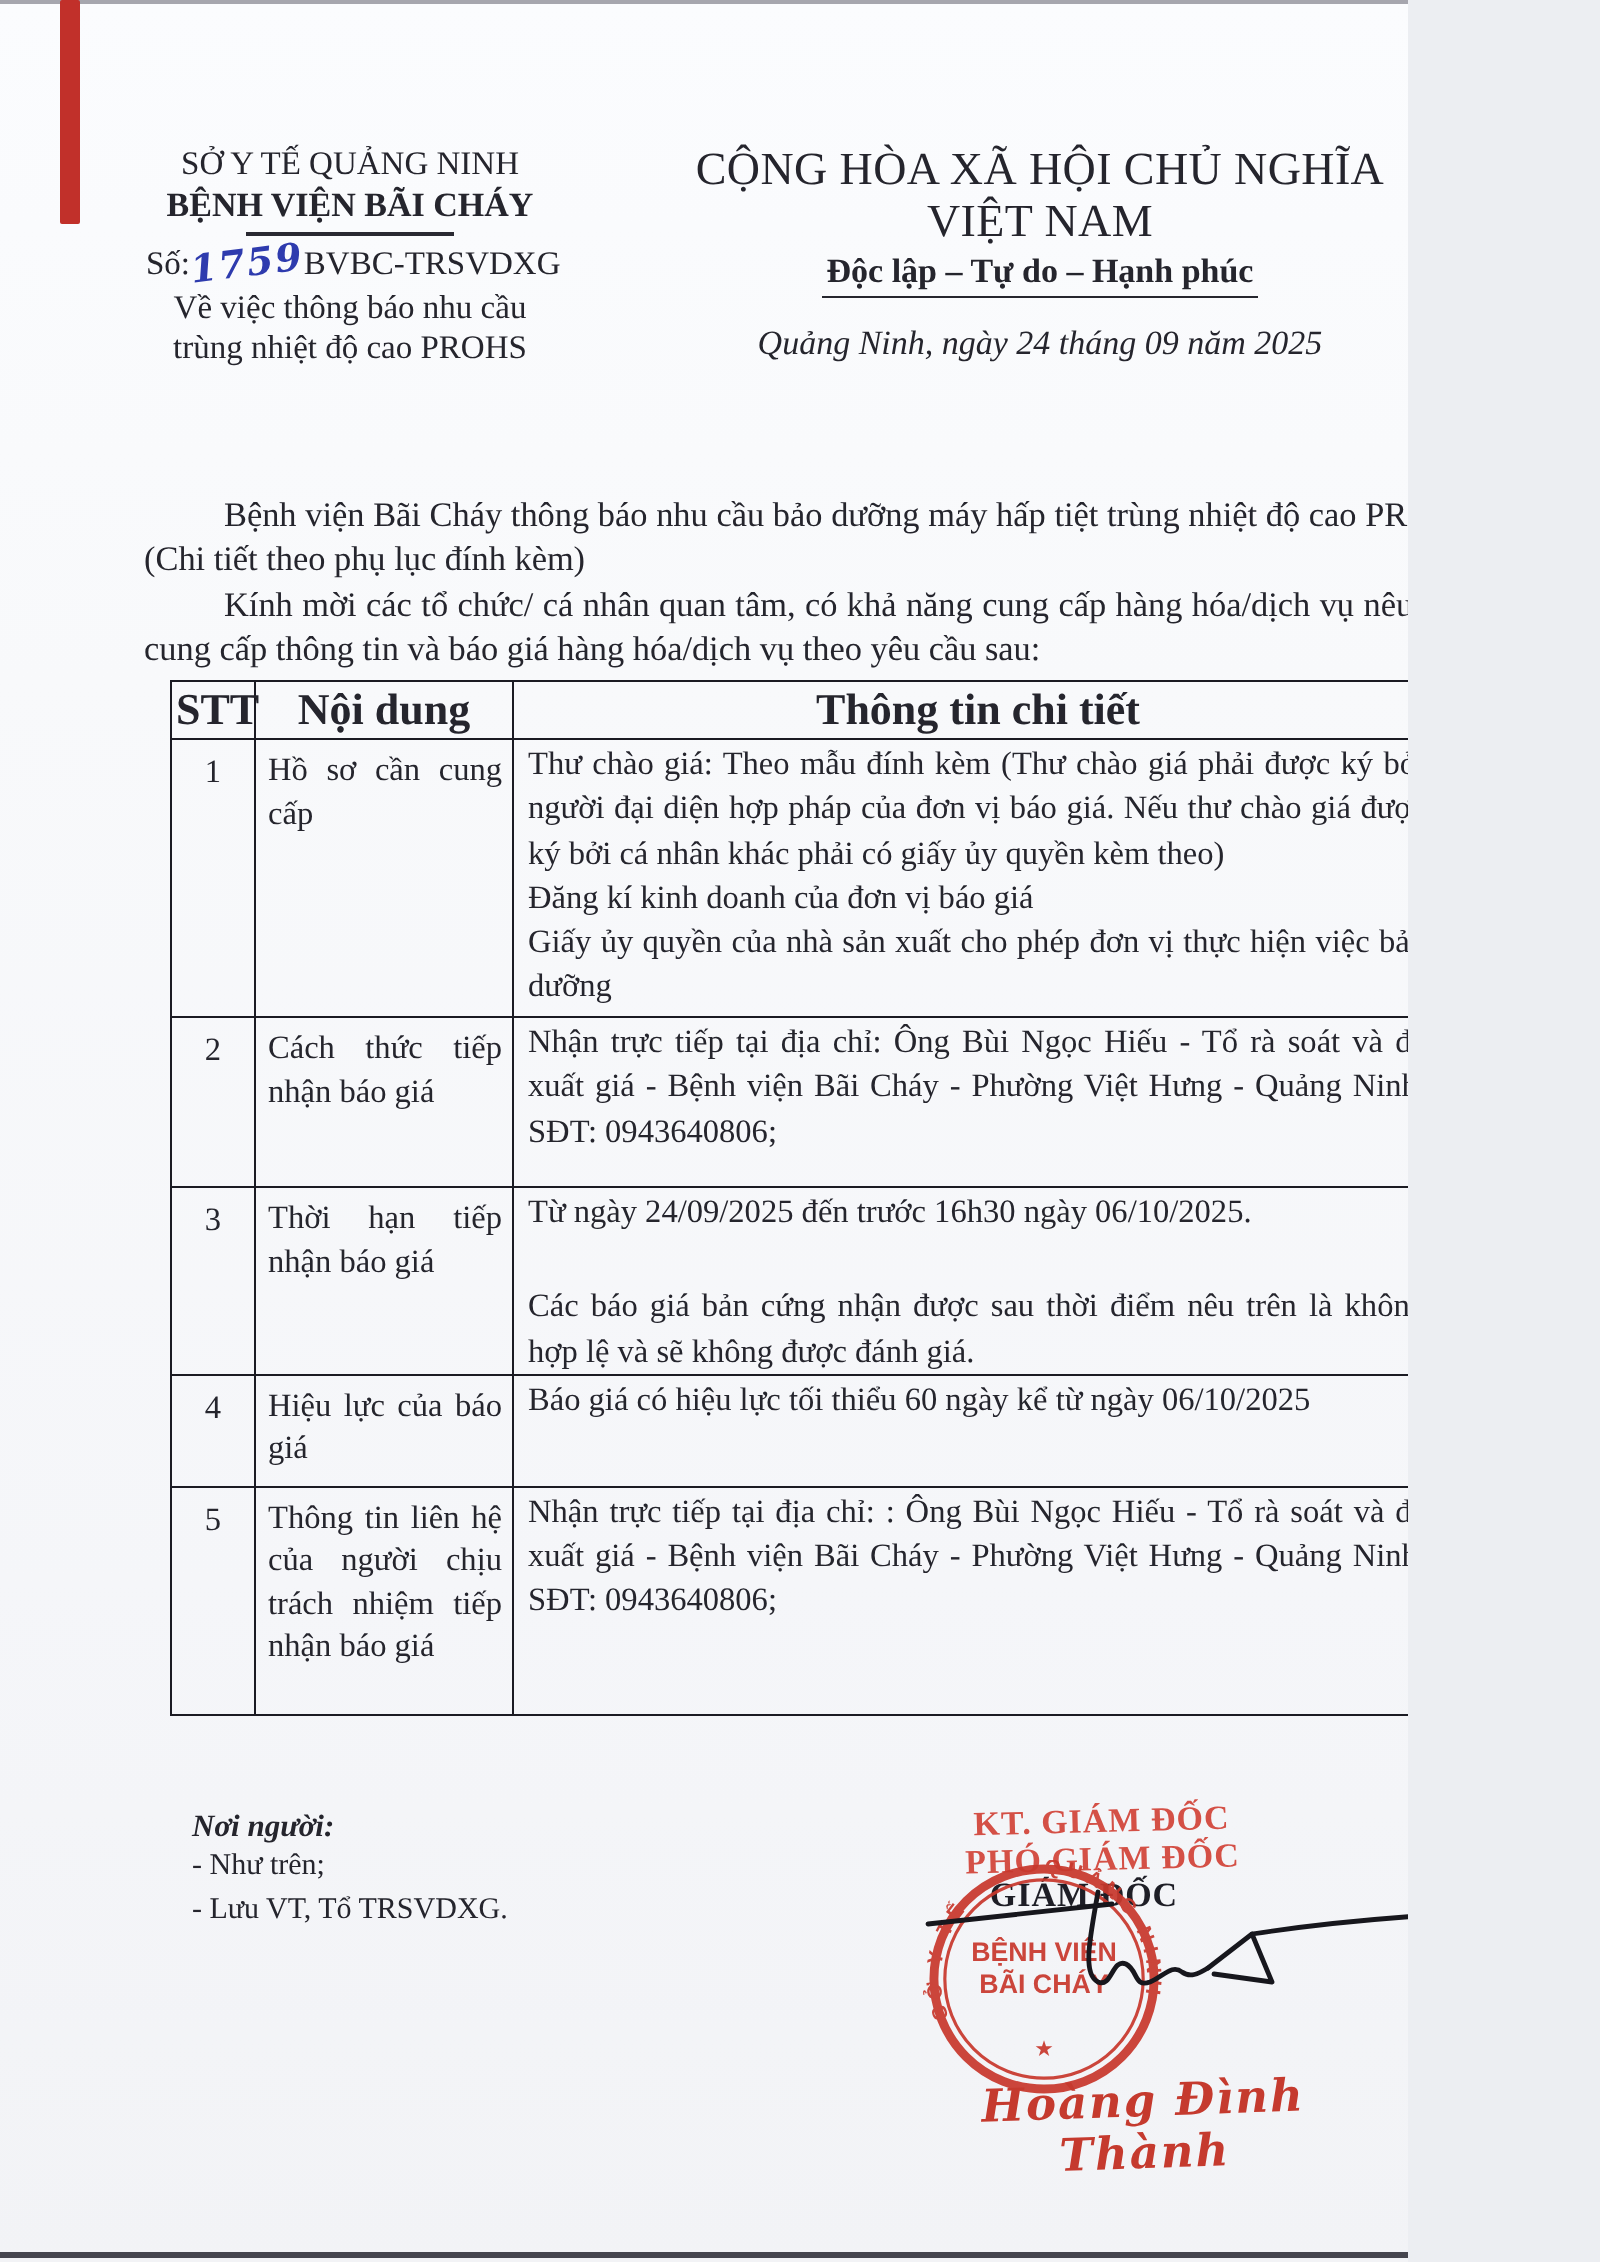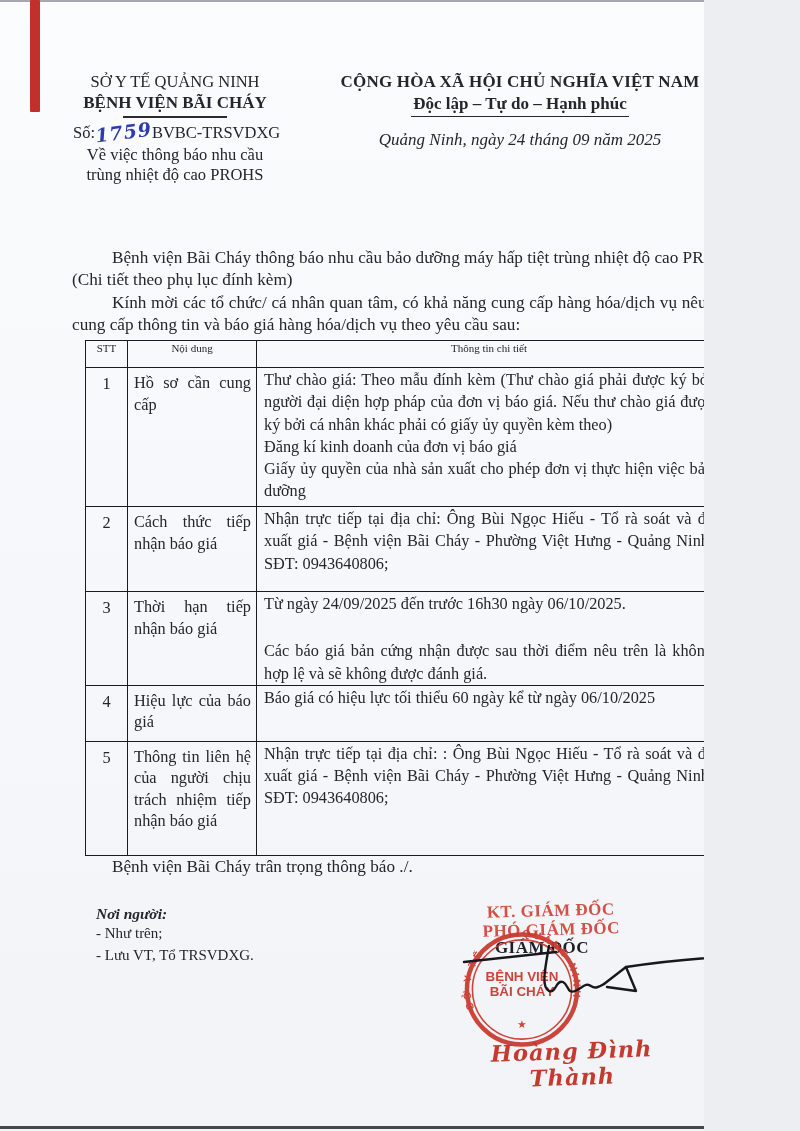--- a/index.html
+++ b/index.html
@@ -26,34 +26,34 @@
   .hdr-left .so-line{font-size:16.5px;white-space:nowrap;}
   .hand-blue{
     display:inline-block;color:#2e3bae;font-style:italic;font-weight:bold;
     font-size:19px;letter-spacing:1px;transform:rotate(-7deg) translateY(1px);
     font-family:"DejaVu Serif",serif;
   }
   .hdr-left .subj{font-size:16.5px;line-height:19.5px;}
   .hdr-left .subj.first{margin-top:2px;}
 
   .hdr-right{position:absolute;left:322px;top:72px;width:396px;text-align:center;}
-  .hdr-right .nat{font-size:17px;font-weight:bold;letter-spacing:.2px;}
+  .hdr-right .nat{font-size:23px;font-weight:normal;letter-spacing:.2px;}
   .hdr-right .motto{display:inline-block;font-size:17px;font-weight:bold;margin-top:2px;
     padding:0 2px 2px;border-bottom:1.8px solid #26262e;}
   .hdr-right .dateline{font-size:17px;font-style:italic;margin-top:13px;}
 
   
   .salutation{position:absolute;left:0;top:224px;width:732px;text-align:center;font-size:17.2px;}
   .paras{position:absolute;left:72px;top:247px;width:666px;}
   .paras p{margin:0;font-size:17.2px;line-height:22.4px;text-align:justify;text-indent:40px;}
 
   
   .tbl{position:absolute;left:85px;top:340px;width:637px;border-collapse:collapse;table-layout:fixed;}
   .tbl th,.tbl td{border:1.6px solid #1b1b23;vertical-align:top;}
-  .tbl th{font-size:11px;font-weight:normal;text-align:center;height:24px;padding:1px 2px;}
+  .tbl th{font-size:22px;font-weight:bold;text-align:center;height:24px;padding:1px 2px;}
   .tbl td{font-size:16.3px;line-height:22.3px;}
   td.stt{text-align:center;padding-top:5px;}
   td.nd{text-align:justify;padding:4px 5px 0 6px;line-height:21.5px;}
   td.ct{text-align:justify;padding:1px 8px 0 7px;}
   td.ct .cp{margin:0;}
   td.ct .cp.gap{margin-top:25px;}
   tr.r1{height:139px;} tr.r2{height:85px;} tr.r3{height:83px;} tr.r4{height:56px;} tr.r5{height:114px;}
 
   
   .closing{position:absolute;left:112px;top:857px;font-size:17.2px;}
@@ -147,21 +147,20 @@
     <tr class="r5">
       <td class="stt">5</td>
       <td class="nd">Thông tin liên hệ của người chịu trách nhiệm tiếp nhận báo giá</td>
       <td class="ct">
         <p class="cp">Nhận trực tiếp tại địa chỉ: : Ông Bùi Ngọc Hiếu - Tổ rà soát và đề xuất giá - Bệnh viện Bãi Cháy - Phường Việt Hưng - Quảng Ninh. SĐT: 0943640806;</p>
       </td>
     </tr>
   </tbody>
     </table>
 
-  <div class="closing">Bệnh viện Bãi Cháy trân trọng thông báo ./.</div>
 
   <div class="recipients">
     <div class="lbl">Nơi người:</div>
     <div class="it">- Như trên;</div>
     <div class="it">- Lưu VT, Tổ TRSVDXG.</div>
   </div>
 
   <div class="sig-title-black">GIÁM ĐỐC</div>
   <div class="sig-title-red">
     <div>KT. GIÁM ĐỐC</div>

